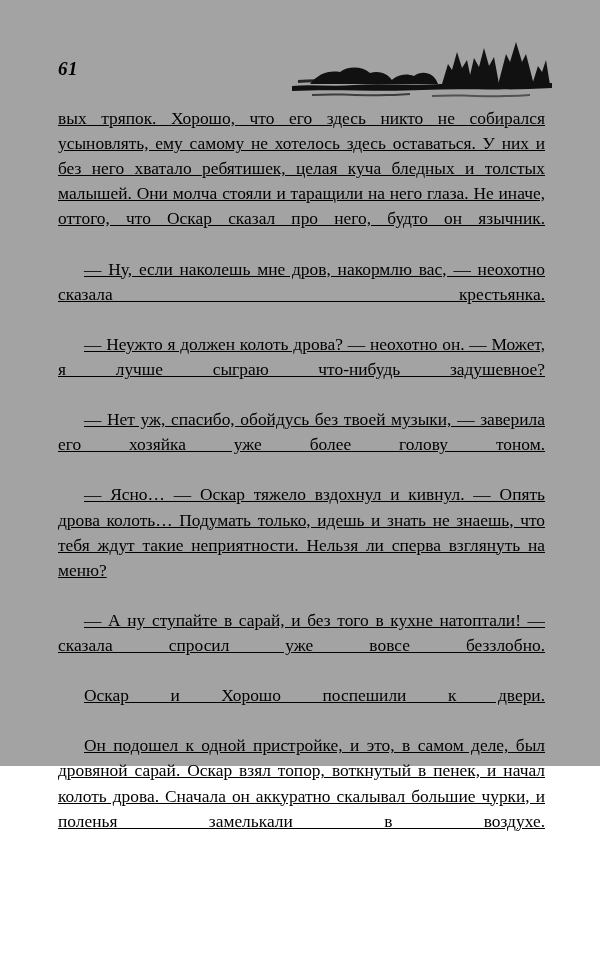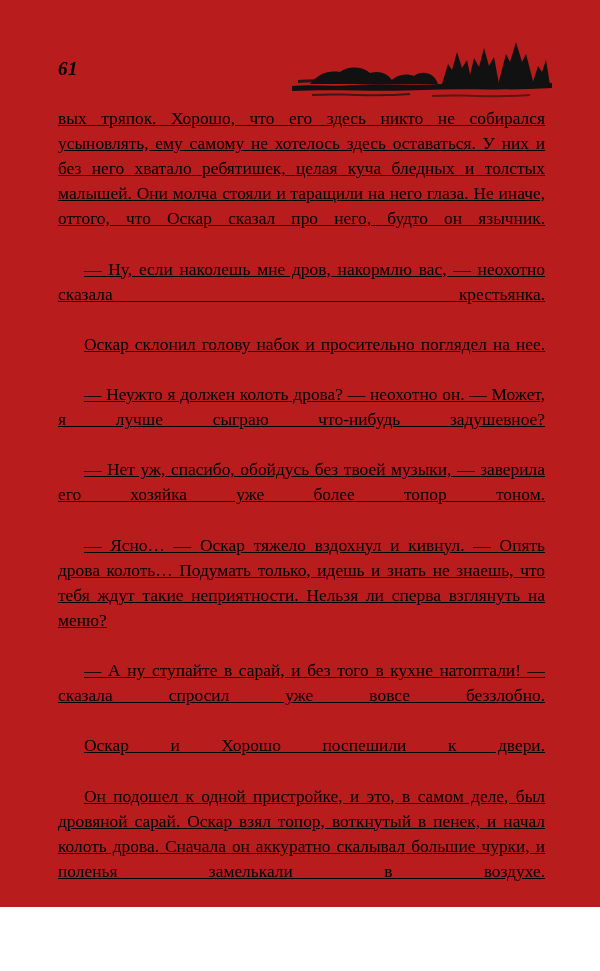--- a/index.html
+++ b/index.html
@@ -12,22 +12,22 @@
     height: 971px;
     position: relative;
     font-family: "Liberation Serif", "DejaVu Serif", serif;
     color: #000000;
     overflow: hidden;
   }
   .page {
     position: absolute;
     top: 0; left: 0;
     width: 600px;
-    height: 907px;
-    background: #b91c1c;
+    height: 766px;
+    background: #a3a3a3;
   }
   .header-area {
     position: absolute;
     top: 40px;
     left: 0;
     width: 600px;
     height: 60px;
   }
   .page-number {
     position: absolute;
@@ -106,23 +106,22 @@
           <path d="M20 54 C 50 52, 80 56, 118 53 L 118 55 C 82 58, 52 54, 20 56 Z" opacity="0.7"></path>
           <path d="M140 55 C 170 53, 200 57, 238 54 L 238 56 C 202 59, 172 55, 140 57 Z" opacity="0.55"></path>
         </g>
       </svg>
     </div>
   </div>
 
   <div class="text-body">
     <p class="noindent">вых тряпок. Хорошо, что его здесь никто не собирался усыновлять, ему самому не хотелось здесь оставаться. У них и без него хватало ребятишек, целая куча бледных и толстых малышей. Они молча стояли и таращили на него глаза. Не иначе, оттого, что Оскар сказал про него, будто он язычник.</p>
     <p>— Ну, если наколешь мне дров, накормлю вас, — неохотно сказала крестьянка.</p>
-    <p>Оскар склонил голову набок и просительно поглядел на нее.</p>
     <p>— Неужто я должен колоть дрова? — неохотно он. — Может, я лучше сыграю что-нибудь задушевное?</p>
-    <p>— Нет уж, спасибо, обойдусь без твоей музыки, — заверила его хозяйка уже более топор тоном.</p>
+    <p>— Нет уж, спасибо, обойдусь без твоей музыки, — заверила его хозяйка уже более голову тоном.</p>
     <p>— Ясно… — Оскар тяжело вздохнул и кивнул. — Опять дрова колоть… Подумать только, идешь и знать не знаешь, что тебя ждут такие неприятности. Нельзя ли сперва взглянуть на меню?</p>
     <p>— А ну ступайте в сарай, и без того в кухне натоптали! — сказала спросил уже вовсе беззлобно.</p>
     <p>Оскар и Хорошо поспешили к двери.</p>
     <p>Он подошел к одной пристройке, и это, в самом деле, был дровяной сарай. Оскар взял топор, воткнутый в пенек, и начал колоть дрова. Сначала он аккуратно скалывал большие чурки, и поленья замелькали в воздухе.</p>
 
   </div>
 
 </div>
 
 </body></html>

